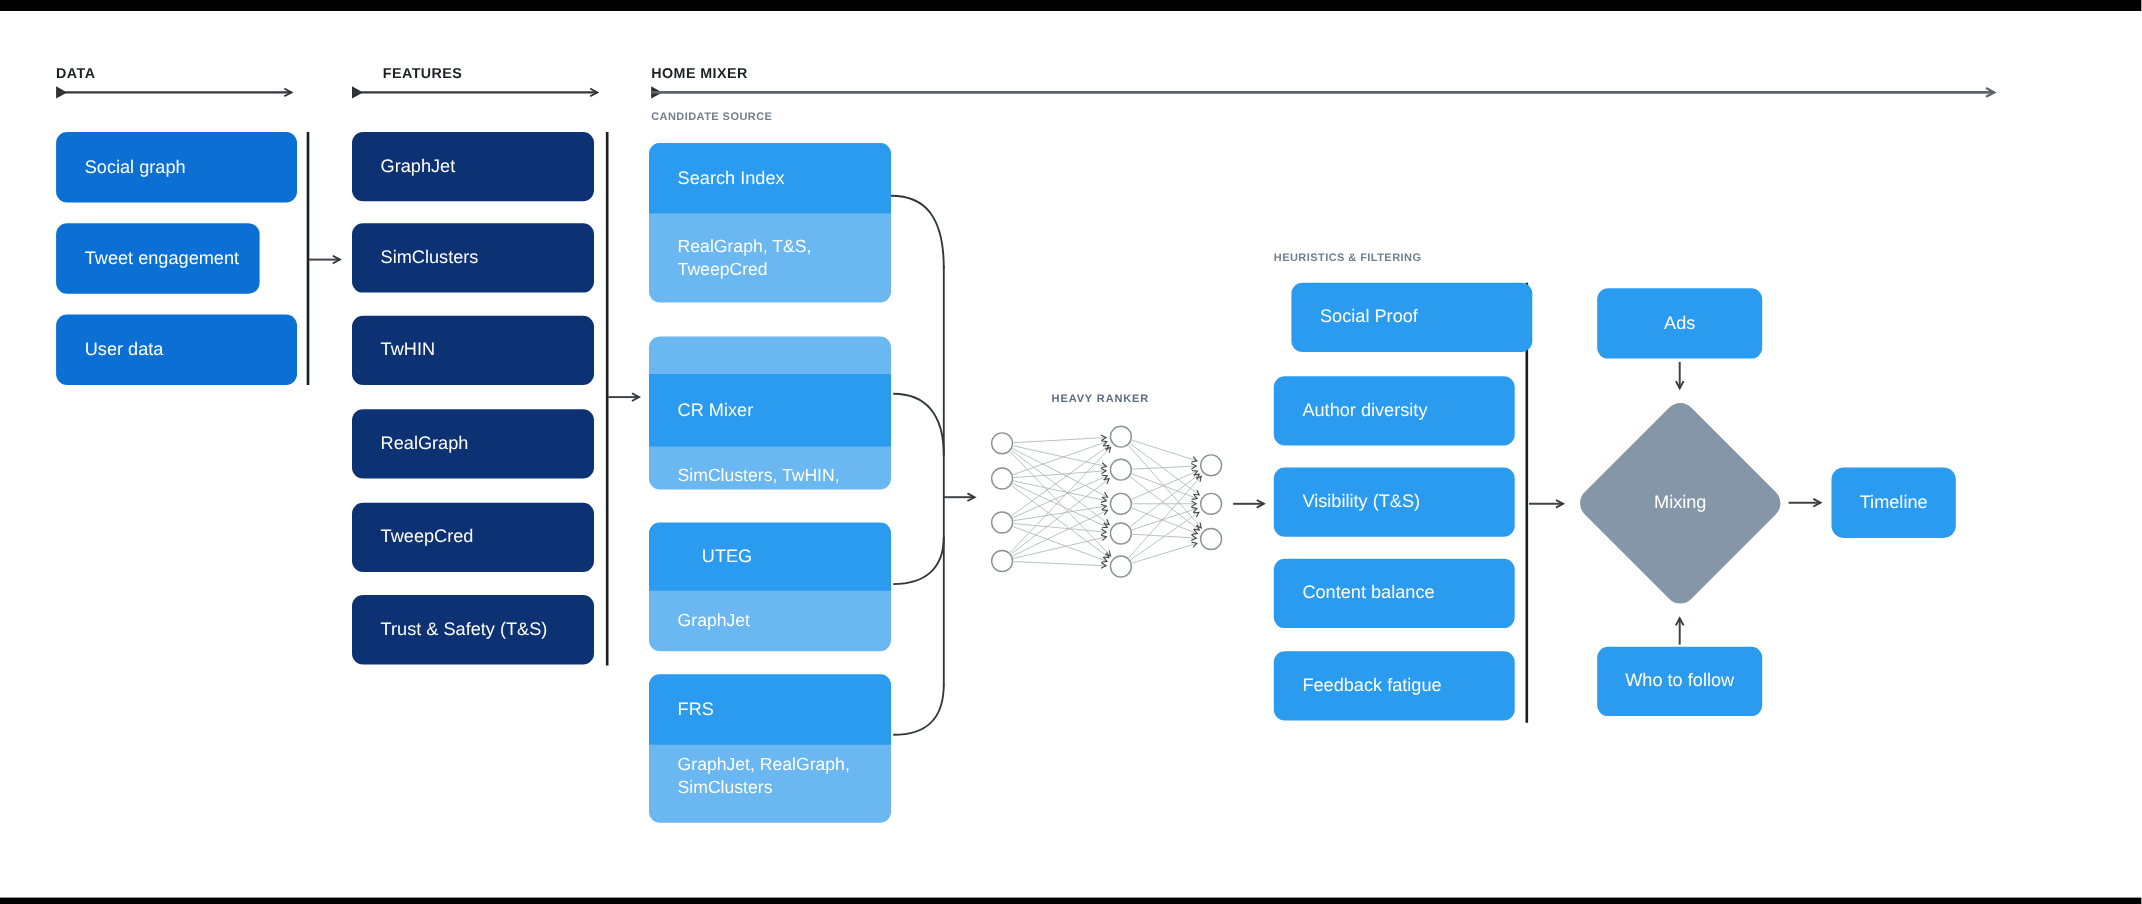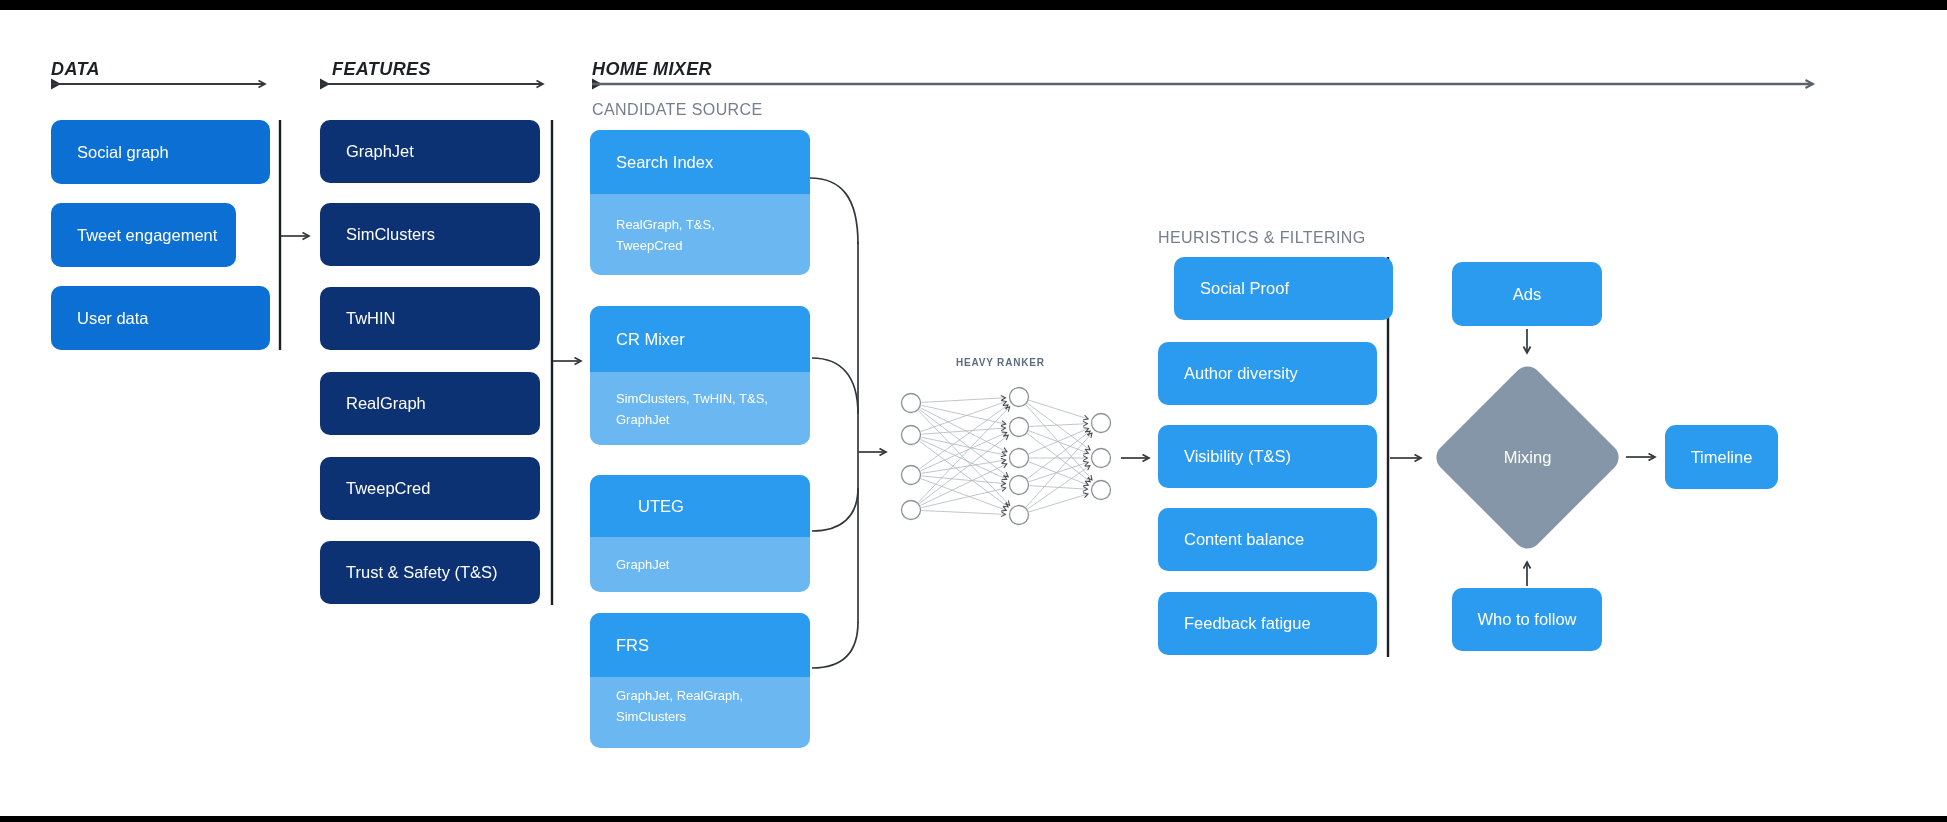--- a/index.html
+++ b/index.html
@@ -10,33 +10,33 @@
   #bar-bottom{bottom:0;height:6px;}
   #wires{position:absolute;left:0;top:0;width:1947px;height:822px;}
   .hdr{stroke:#34383c;stroke-width:2.2;}
   .hdr2{stroke:#5d6368;stroke-width:2.4;}
   .divline{stroke:#1c1f22;stroke-width:2.4;}
   .con{stroke:#3e4347;stroke-width:1.8;fill:none;}
   .crv{stroke:#33373c;stroke-width:1.7;fill:none;}
   .startTri{fill:#2c3034;}
   .nn-link{stroke:#b3b8bd;stroke-width:0.8;}
   .nn-node{fill:#ffffff;stroke:#8d9298;stroke-width:1.3;}
-  .sec-label{position:absolute;font-size:18px;font-weight:700;letter-spacing:.4px;color:#1d2126;font-style:italic;}
-  .sub-label{position:absolute;font-size:16px;font-weight:400;letter-spacing:.4px;color:#73808c;}
+  .sec-label{position:absolute;font-size:13px;font-weight:700;letter-spacing:.4px;color:#1d2126;}
+  .sub-label{position:absolute;font-size:10px;font-weight:700;letter-spacing:.4px;color:#73808c;}
   .hr-label{position:absolute;font-size:10px;font-weight:600;letter-spacing:.8px;color:#5c6d80;}
   .node{position:absolute;border-radius:10px;color:#fff;display:flex;align-items:center;
         font-size:16.5px;font-weight:500;box-sizing:border-box;padding-left:26px;}
   .node.centered{justify-content:center;padding-left:0;}
   .data-node{background:#0b6fd4;}
   .feat-node{background:#0d3274;}
   .filt-node{background:#2b9bf0;}
   .cand{position:absolute;border-radius:10px;overflow:hidden;background:#6ab7f2;}
   .cand-head{background:#2b9bf0;color:#fff;display:flex;align-items:center;
              padding-left:26px;font-size:16.5px;font-weight:500;box-sizing:border-box;}
-  .cand-sub{color:#fff;display:flex;align-items:center;font-size:13px;line-height:21px;
+  .cand-sub{color:#fff;display:flex;align-items:center;font-size:16px;line-height:21px;
             padding:0 30px 0 26px;box-sizing:border-box;}
   .diamond{position:absolute;left:1459px;top:389px;width:137px;height:137px;background:#8496a7;
            border-radius:14px;transform:rotate(45deg);}
   .diamond-label{position:absolute;inset:0;display:flex;align-items:center;justify-content:center;
                  transform:rotate(-45deg);color:#fff;font-size:16.5px;font-weight:500;}
 </style>
 </head>
 <body>
 
 <div id="stage">
@@ -137,37 +137,37 @@
         <circle cx="1101" cy="458" r="9.5" class="nn-node"></circle>
         <circle cx="1101" cy="490" r="9.5" class="nn-node"></circle>
       </g>
   </svg>
 
   <div class="sec-label" style="left:51px;top:59px;">DATA</div>
   <div class="node data-node" style="left:51px;top:120px;width:219px;height:64px;">Social graph</div>
   <div class="node data-node" style="left:51px;top:203px;width:185px;height:64px;">Tweet engagement</div>
   <div class="node data-node" style="left:51px;top:286px;width:219px;height:64px;">User data</div>
 
-  <div class="sec-label" style="left:320px;top:59px;padding-left:12px;">FEATURES</div>
+  <div class="sec-label" style="left:336px;top:59px;padding-left:12px;">FEATURES</div>
   <div class="node feat-node" style="left:320px;top:120px;width:220px;height:63px;">GraphJet</div>
   <div class="node feat-node" style="left:320px;top:203px;width:220px;height:63px;">SimClusters</div>
   <div class="node feat-node" style="left:320px;top:372px;width:220px;height:63px;">RealGraph</div>
   <div class="node feat-node" style="left:320px;top:287px;width:220px;height:63px;">TwHIN</div>
   <div class="node feat-node" style="left:320px;top:457px;width:220px;height:63px;">TweepCred</div>
   <div class="node feat-node" style="left:320px;top:541px;width:220px;height:63px;">Trust &amp; Safety (T&amp;S)</div>
 
   <div class="sec-label" style="left:592px;top:59px;">HOME MIXER</div>
   <div class="sub-label" style="left:592px;top:101px;">CANDIDATE SOURCE</div>
 
   <div class="cand" style="left:590px;top:130px;width:220px;height:145px;">
     <div class="cand-head" style="height:64px;">Search Index</div>
     <div class="cand-sub" style="height:81px;">RealGraph, T&amp;S, TweepCred</div>
   </div>
   <div class="cand" style="left:590px;top:306px;width:220px;height:139px;">
-    <div class="cand-head" style="height:66px;">CR Mixer</div>
+    <div class="cand-head" style="height:66px;margin-top:34px;">CR Mixer</div>
     <div class="cand-sub" style="height:73px;">SimClusters, TwHIN, T&amp;S, GraphJet</div>
   </div>
   <div class="cand" style="left:590px;top:475px;width:220px;height:117px;">
     <div class="cand-head" style="height:62px;padding-left:48px;">UTEG</div>
     <div class="cand-sub" style="height:55px;">GraphJet</div>
   </div>
   <div class="cand" style="left:590px;top:613px;width:220px;height:135px;">
     <div class="cand-head" style="height:64px;">FRS</div>
     <div class="cand-sub" style="height:57px;">GraphJet, RealGraph, SimClusters</div>
   </div>

